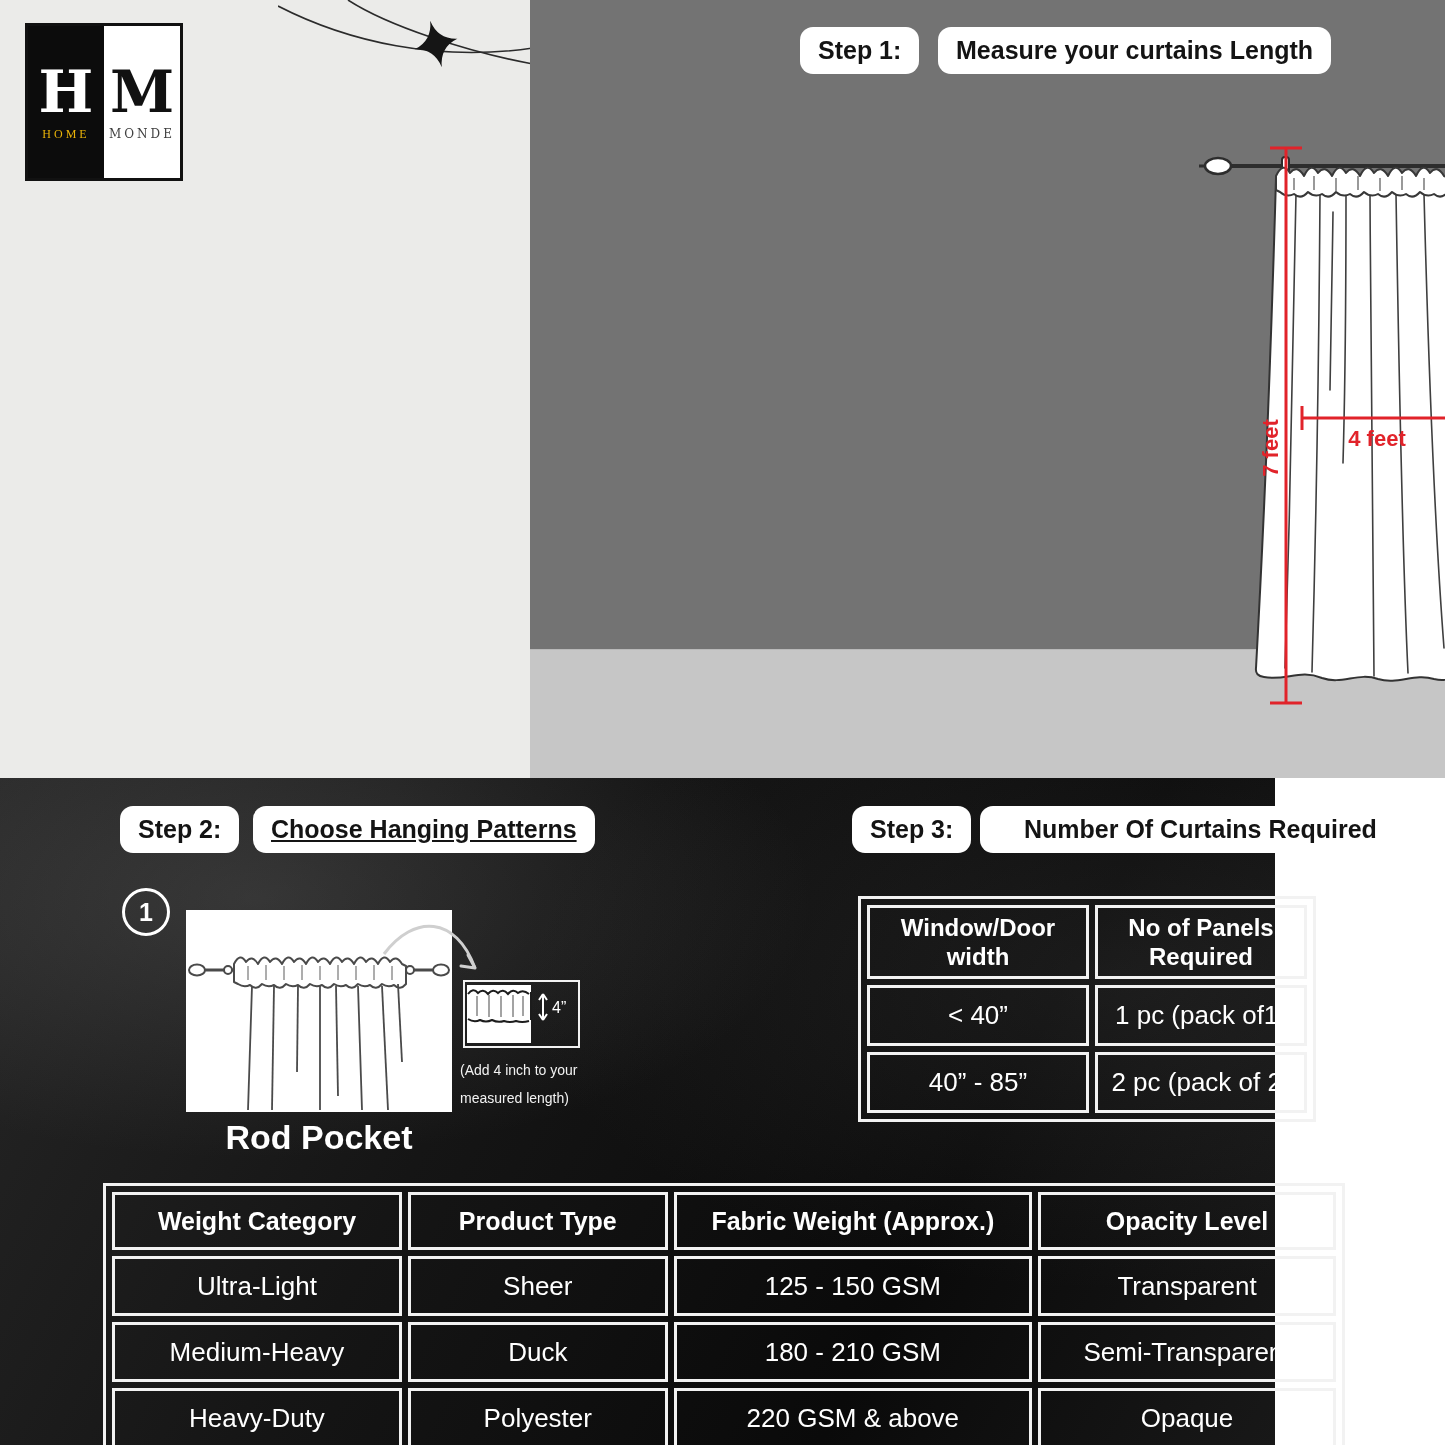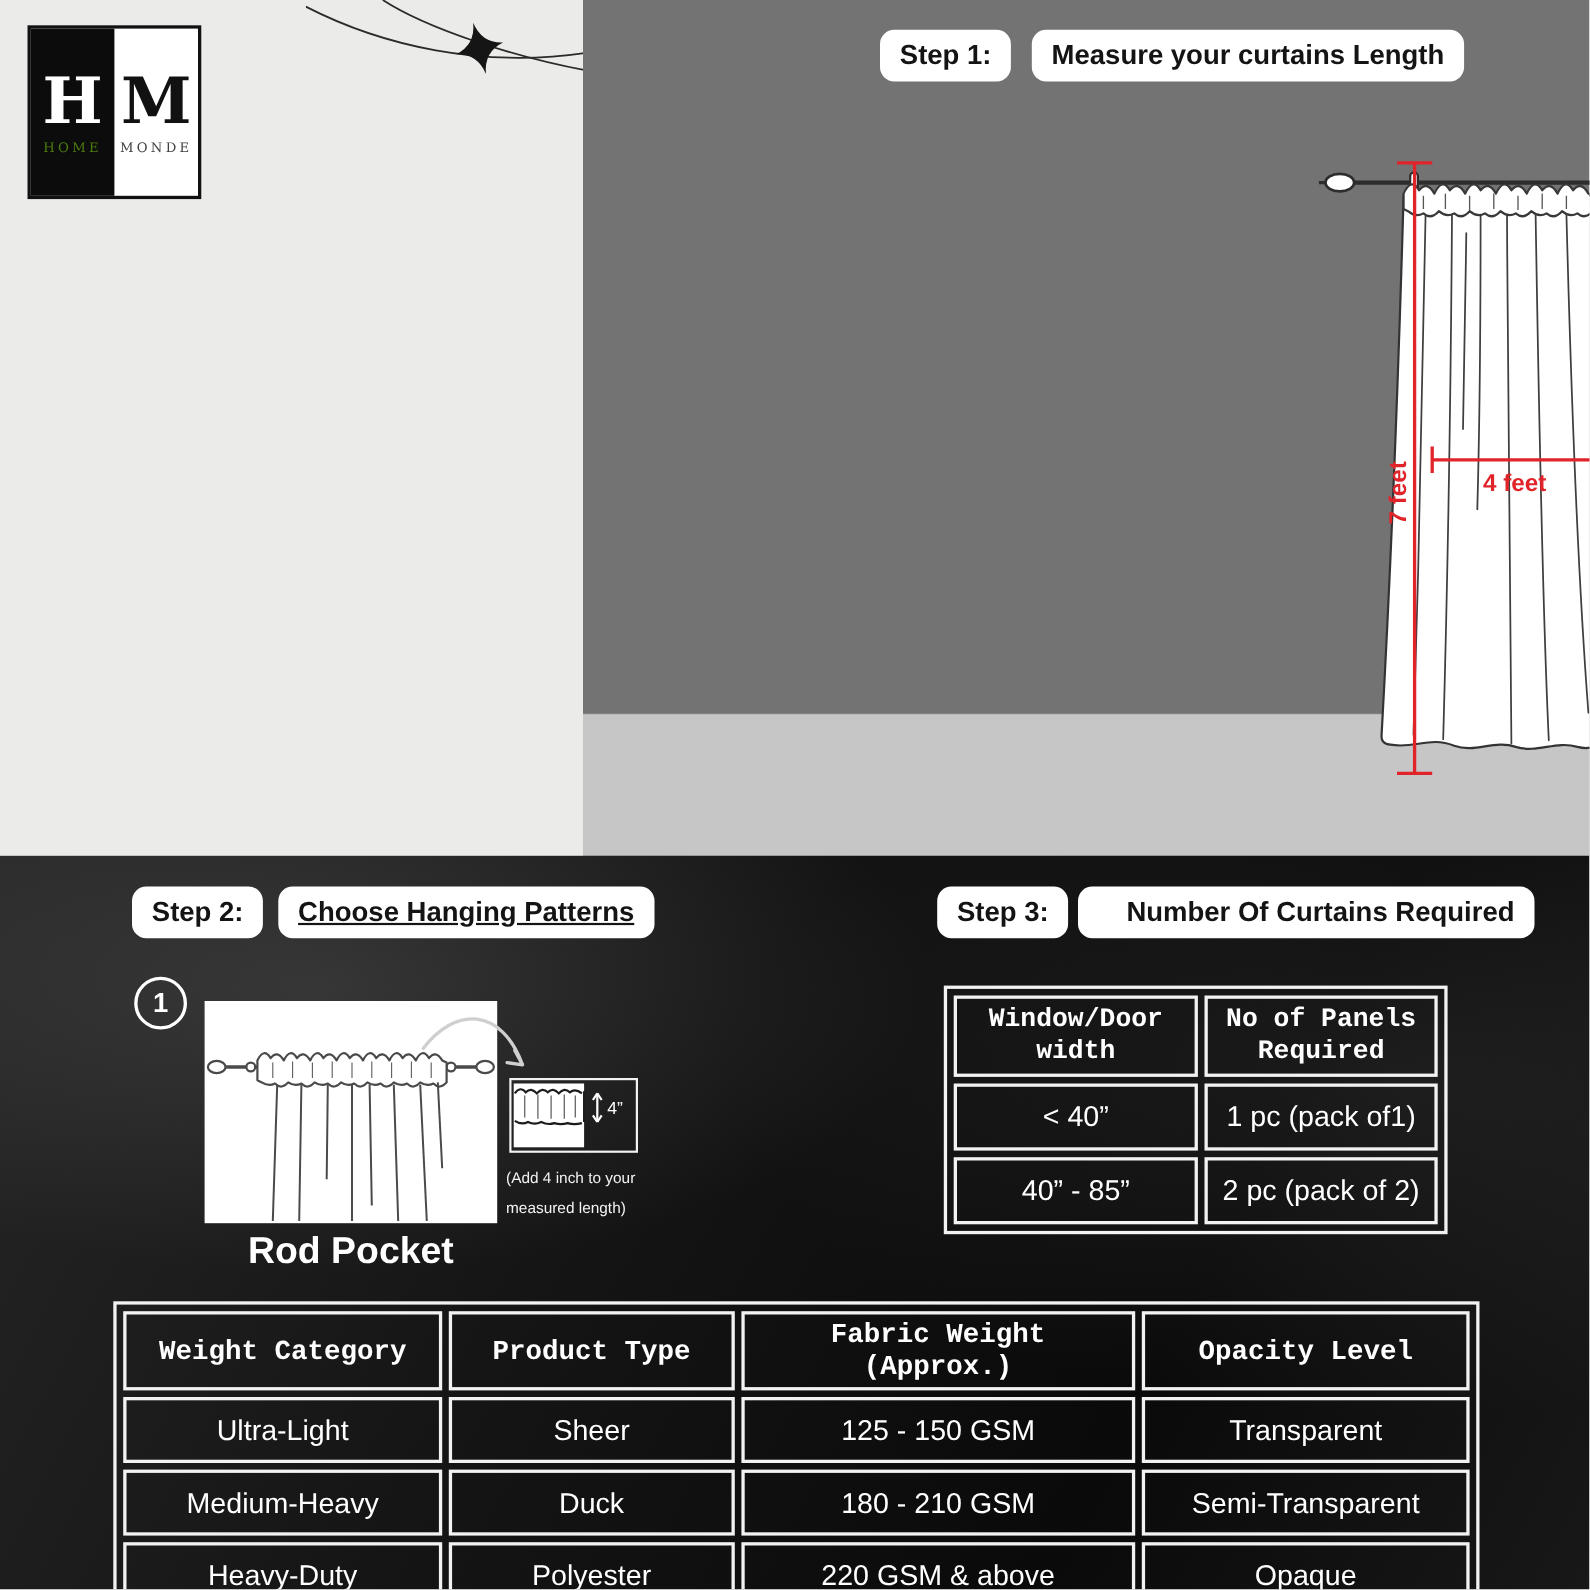--- a/index.html
+++ b/index.html
@@ -13,62 +13,62 @@
 
   
   .logo{position:absolute;left:25px;top:23px;width:158px;height:158px;border:3px solid #111;
         display:flex;box-sizing:border-box;background:#fff;}
   .logo-half{width:50%;height:100%;display:flex;flex-direction:column;align-items:center;justify-content:center;gap:6px;}
   .logo-half.dark{background:#0c0c0c;}
   .logo-letter{font-family:"DejaVu Serif",serif;font-size:58px;font-weight:700;line-height:1;}
   .logo-half.dark .logo-letter{color:#fff;}
   .logo-half.light .logo-letter{color:#111;}
   .logo-word{font-family:"DejaVu Serif",serif;font-size:12px;letter-spacing:3px;}
-  .logo-half.dark .logo-word{color:#4d7c0f;}
+  .logo-half.dark .logo-word{color:#eab308;font-family:Liberation Serif, serif;}
   .logo-half.light .logo-word{color:#404040;}
 
   
   .title{position:absolute;left:28px;top:238px;width:490px;color:#161616;
          font-family:"DejaVu Serif",serif;font-weight:700;font-size:64px;line-height:85px;letter-spacing:3px;}
   .title .line{display:block;}
   .title .line:first-child{word-spacing:22px;}
 
   
   .sparkle{position:absolute;left:278px;top:0;}
 
   
   .pill{position:absolute;background:#fff;color:#141414;border-radius:13px;
         font-weight:700;font-size:25px;line-height:1;padding:11px 18px;white-space:nowrap;}
 
   
   .illu{position:absolute;left:668px;top:128px;}
 
   
-  .panel-bottom{position:absolute;left:0;top:778px;width:1445px;height:667px;
+  .panel-bottom{position:absolute;left:0;top:778px;width:1275px;height:667px;
      background:
        radial-gradient(900px 420px at 20% 18%, rgba(120,120,120,.28), rgba(0,0,0,0) 62%),
        radial-gradient(1000px 520px at 88% 30%, rgba(90,90,90,.22), rgba(0,0,0,0) 60%),
        linear-gradient(118deg,#262626 0%,#151515 38%,#0a0a0a 72%,#181818 100%);}
   .panel-bottom .pill{box-shadow:none;}
 
   .circle-num{position:absolute;left:122px;top:110px;width:42px;height:42px;border:3px solid #fff;
               border-radius:50%;color:#fff;font-weight:700;font-size:25px;
               display:flex;align-items:center;justify-content:center;}
   .sketch-box{position:absolute;left:186px;top:132px;width:266px;height:202px;background:#fff;}
   .inset-box{position:absolute;left:463px;top:202px;width:113px;height:64px;border:2px solid #f2f2f2;}
   .note{position:absolute;left:460px;top:278px;width:280px;color:#f2f2f2;font-size:14px;line-height:28px;}
   .pattern-label{position:absolute;left:186px;top:340px;width:266px;text-align:center;
                  color:#fff;font-weight:700;font-size:34px;}
   .connector{position:absolute;left:372px;top:128px;}
 
   
   table.dk{border-collapse:separate;border-spacing:6px;border:3px solid #f2f2f2;
            color:#fff;table-layout:fixed;}
   table.dk td,table.dk th{border:3px solid #f2f2f2;text-align:center;vertical-align:middle;padding:4px 6px;}
-  table.dk th{font-weight:700;font-family:Liberation Mono, monospace;}
+  table.dk th{font-weight:700;}
   .panels-table{position:absolute;left:858px;top:118px;width:458px;font-size:26px;}
   .panels-table th{font-size:24px;height:60px;line-height:29px;}
   .panels-table td{height:47px;font-weight:400;}
   .fabric-table{position:absolute;left:103px;top:405px;width:1242px;font-size:26px;}
   .fabric-table th{font-size:25px;height:44px;}
   .fabric-table td{height:46px;font-weight:400;}
 
   svg text{font-family:"Liberation Sans",sans-serif;}
   .red-label{font-weight:700;font-size:22px;fill:#e1232a;}
 </style>

